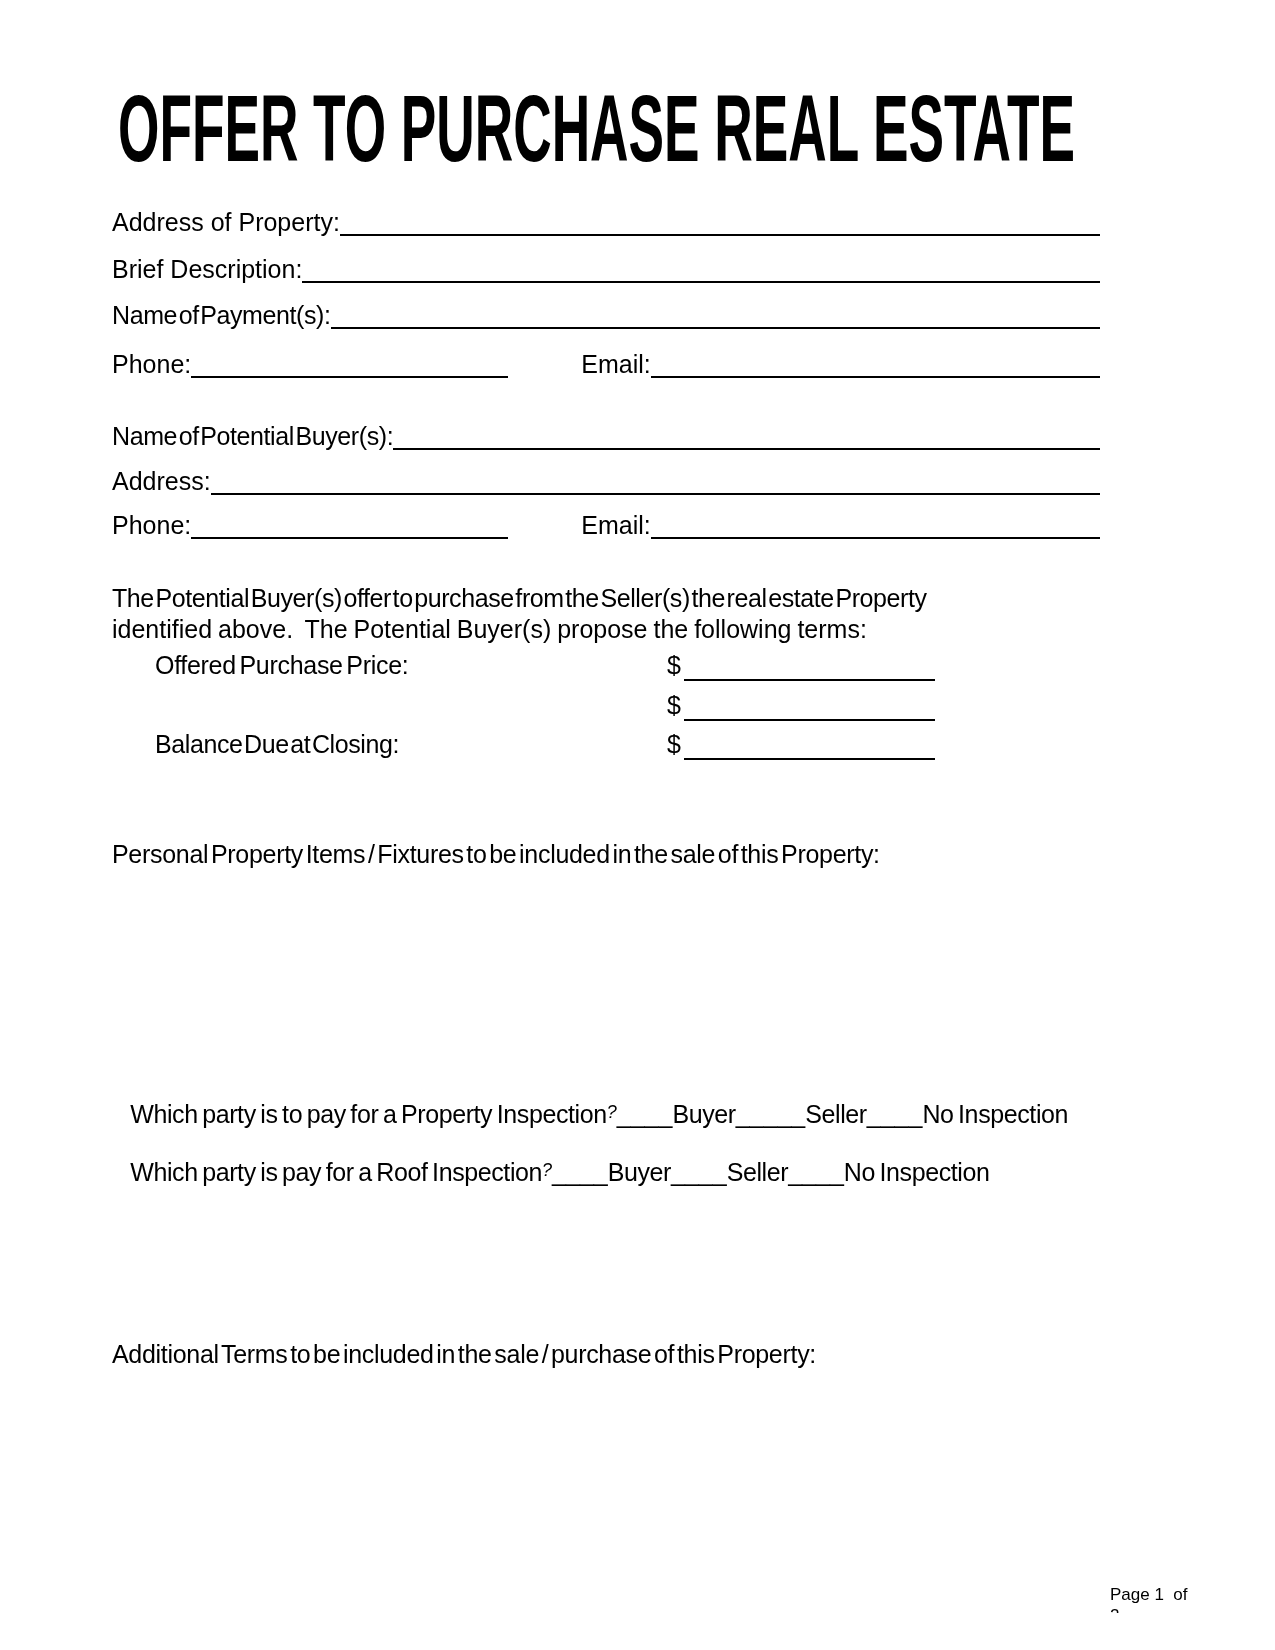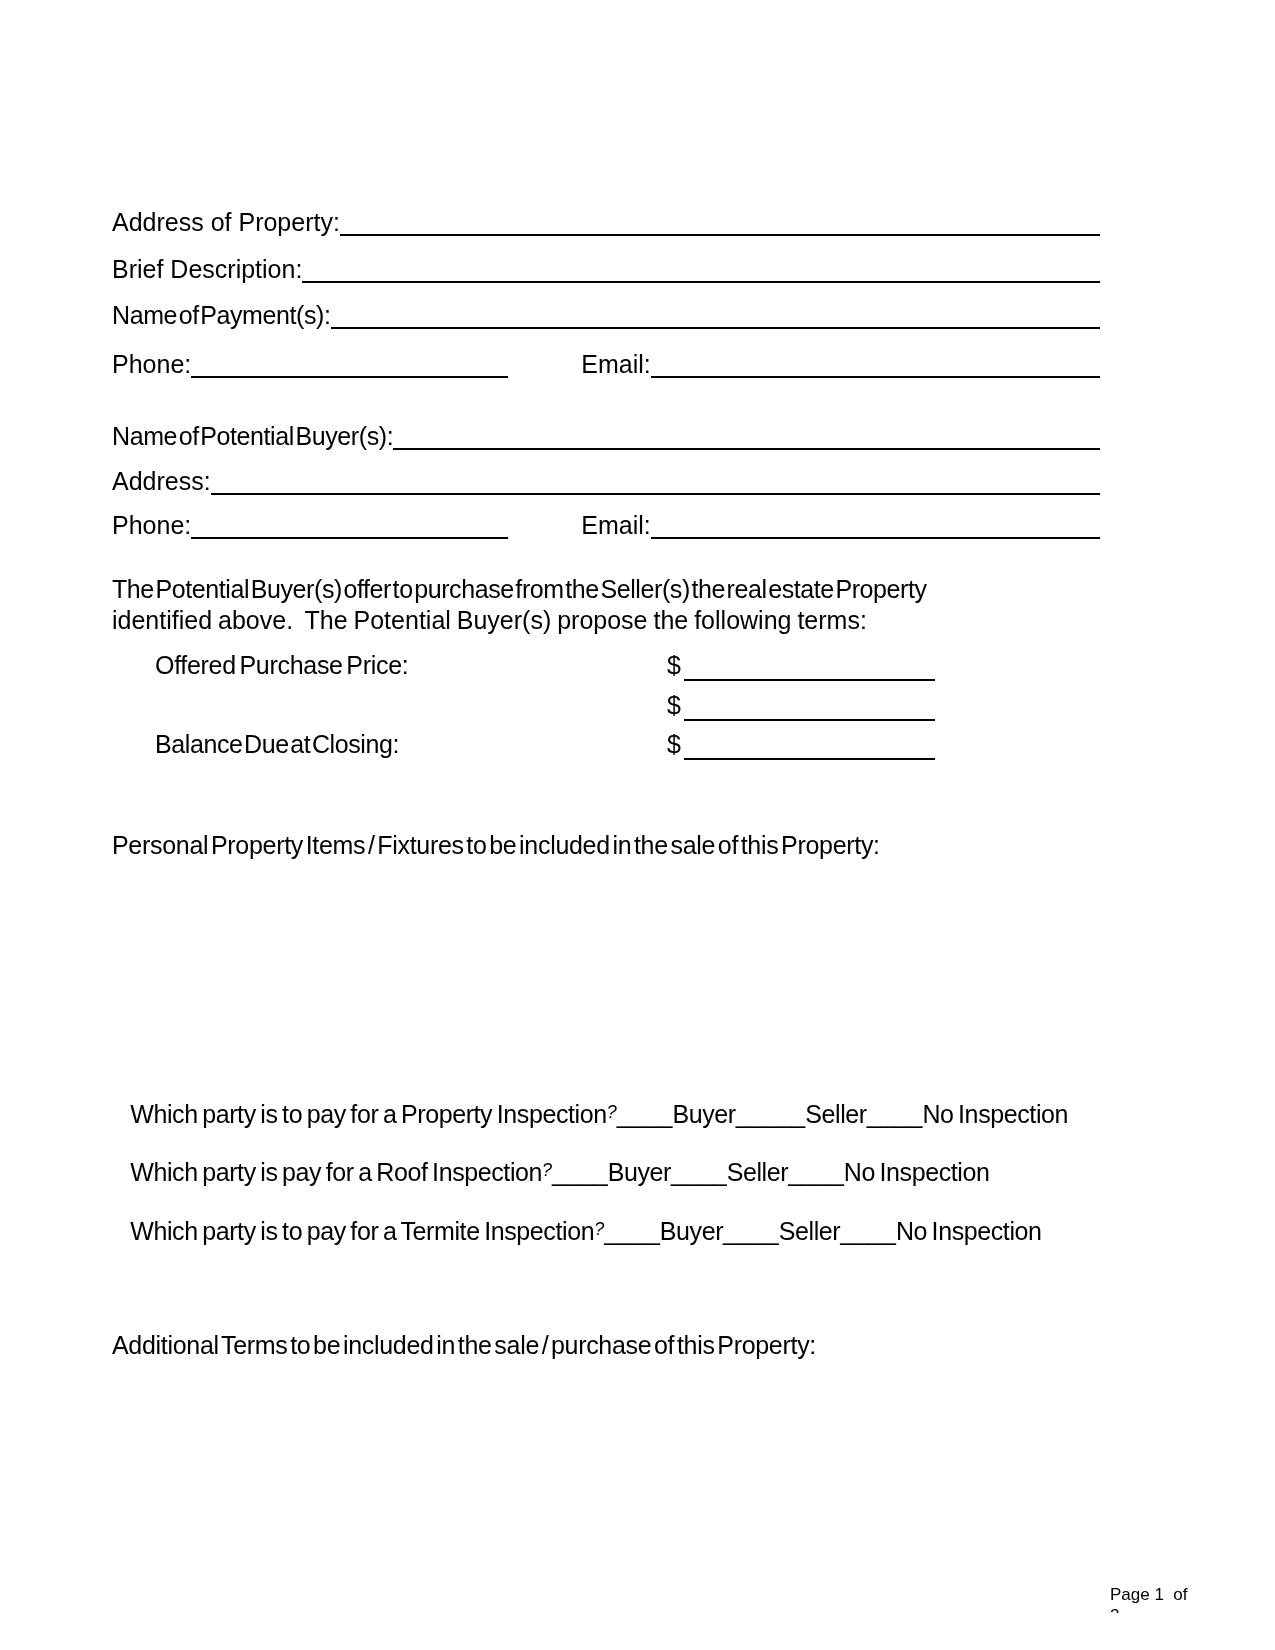--- a/index.html
+++ b/index.html
@@ -14,38 +14,43 @@
     line-height:28px; height:28px;
   }
   .row .label { flex:0 0 auto; }
   .fill { flex:1 1 auto; border-bottom:2px solid #000; height:0; }
   .w317 { flex:0 0 317px; border-bottom:2px solid #000; height:0; }
   .gap73 { flex:0 0 73px; }
   .t5 { word-spacing:-5px; letter-spacing:-0.4px; }
   .t4 { word-spacing:-4px; letter-spacing:-0.3px; }
   .t3 { word-spacing:-3px; letter-spacing:-0.3px; }
   .t1 { word-spacing:-1px; }
-  .textline { position:absolute; left:112px; white-space:pre; line-height:31px; }
+  .textline { position:absolute; left:112px; white-space:pre; line-height:31px;margin-top:9px; }
   .trow { position:absolute; left:0; width:1275px; height:34px; }
   .tlabel { position:absolute; left:155px; top:0; white-space:pre; }
   .tdollar { position:absolute; left:667px; top:0; }
   .tline { position:absolute; left:684px; top:28px; width:251px; border-top:2px solid #000; }
   .dline { position:absolute; left:640px; top:30px; width:345px; border-top:4px solid #000; }
   .irow { position:absolute; left:112px; white-space:pre; word-spacing:-2px; letter-spacing:-0.4px; line-height:30px; }
   .qmark { font-style:italic; font-size:18px; position:relative; top:-5px; letter-spacing:0; }
   .blank { letter-spacing:0; word-spacing:0; }
   .footer { position:absolute; left:1110px; top:1585px; font-size:17px; white-space:pre; line-height:19px; }
   .footer-partial { position:absolute; left:1110px; top:1606px; font-size:17px; line-height:19px; height:7px; overflow:hidden; }
   .title-wrap { position:absolute; left:118px; top:90px; }
 </style>
 </head>
 <body>
 
 <div class="page">
 
+  <div class="title-wrap">
+    <svg width="970" height="84">
+      <text x="0" y="71" font-size="95" font-weight="bold" font-family="Liberation Sans, DejaVu Sans, sans-serif" textLength="957" lengthAdjust="spacingAndGlyphs">OFFER TO PURCHASE REAL ESTATE</text>
+    </svg>
+  </div>
 
   <div class="row" style="top:208px">
     <span class="label">Address of Property:</span>
     <span class="fill"></span>
   </div>
 
   <div class="row" style="top:255px">
     <span class="label">Brief Description:</span>
     <span class="fill"></span>
   </div>
@@ -105,22 +110,19 @@
   <div class="textline t4" style="top:830px">Personal Property Items / Fixtures to be included in the sale of this Property:</div>
 
   <div class="irow" style="top:1069px">
     <span>Which party is to pay for a Property Inspection</span><span class="qmark">?</span><span class="blank">____</span><span>Buyer</span><span class="blank">_____</span><span>Seller</span><span class="blank">____</span><span>No Inspection</span>
   </div>
 
   <div class="irow" style="top:1127px">
     <span>Which party is pay for a Roof Inspection</span><span class="qmark">?</span><span class="blank">____</span><span>Buyer</span><span class="blank">____</span><span>Seller</span><span class="blank">____</span><span>No Inspection</span>
   </div>
 
-  <div class="irow" style="top:1186px">
-    <span>Which party is to pay for a Termite Inspection</span><span class="qmark">?</span><span class="blank">____</span><span>Buyer</span><span class="blank">____</span><span>Seller</span><span class="blank">____</span><span>No Inspection</span>
-  </div>
 
   <div class="textline t4" style="top:1330px">Additional Terms to be included in the sale / purchase of this Property:</div>
 
   <div class="footer">Page 1  of</div>
   <div class="footer-partial">2</div>
 
 </div>
 
 </body></html>

